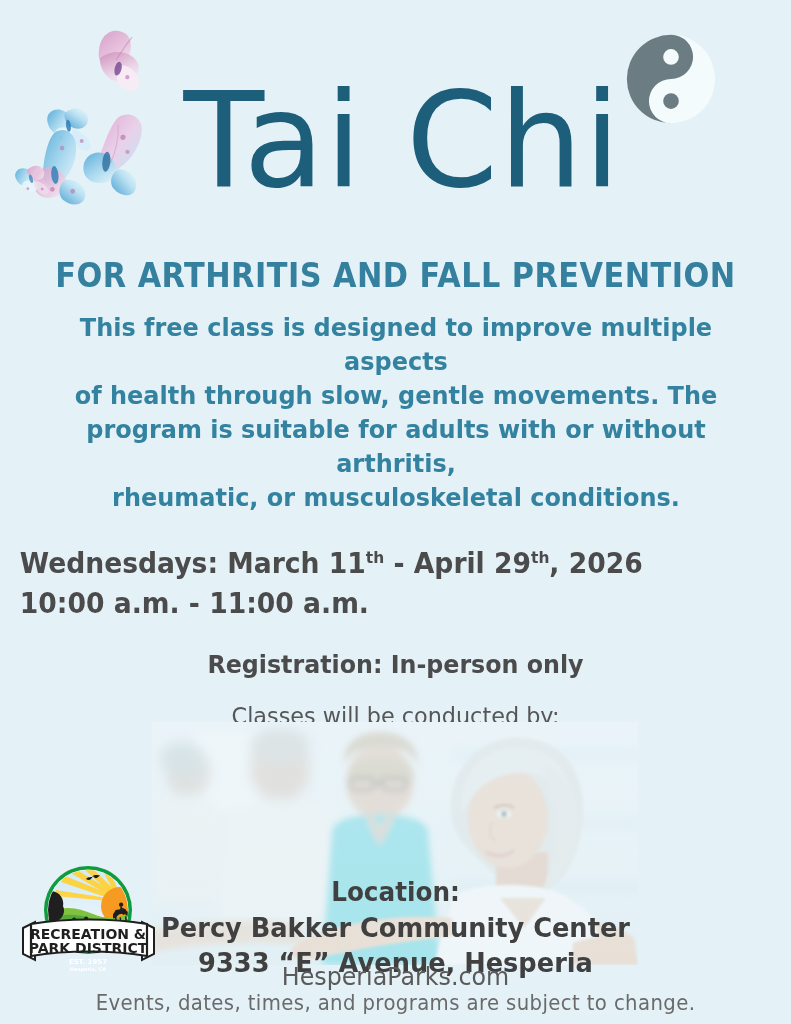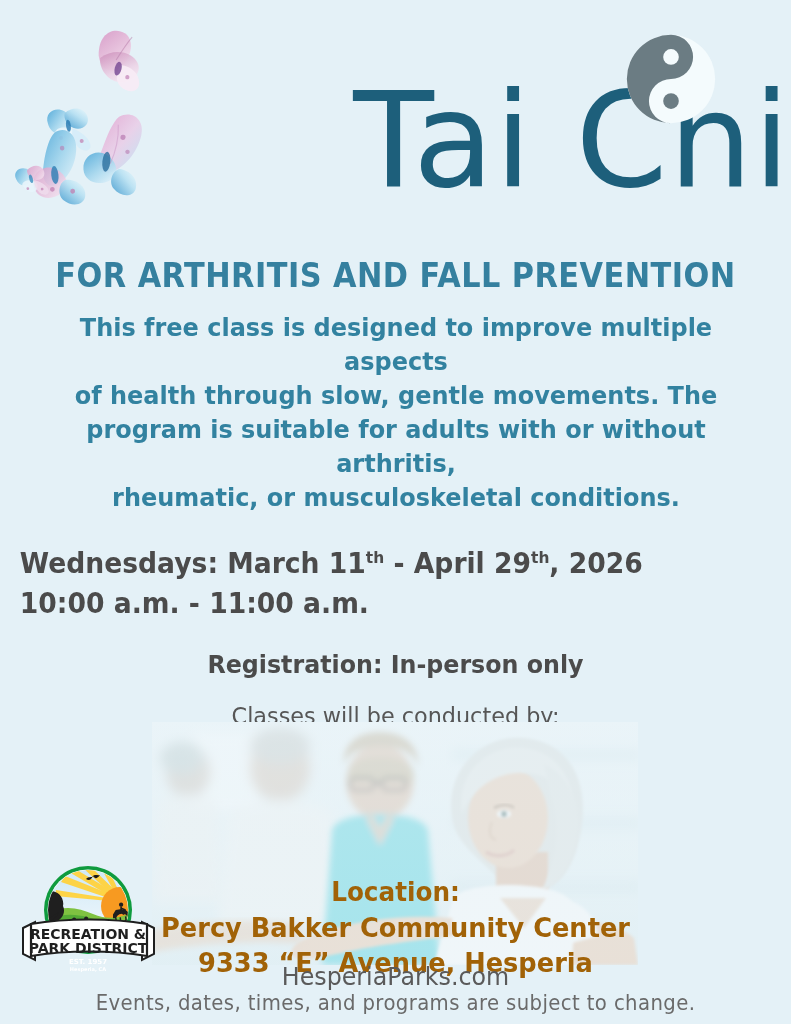--- a/index.html
+++ b/index.html
@@ -23,21 +23,21 @@
 
   .butterflies {
     position:absolute;
     left:8px; top:18px;
     width:180px; height:202px;
   }
 
   .title {
     position:absolute;
     left:0; right:0; top:74px;
-    text-align:right;
+    text-align:center;
     font-family:"DejaVu Sans", sans-serif;
     font-size:132px;
     font-weight:400;
     letter-spacing:1px;
     color:#1d5f7b;
     line-height:1;
     padding-left:14px;
   }
 
   .yinyang {
@@ -120,21 +120,21 @@
     position:absolute; inset:0;
     background:linear-gradient(to bottom, rgba(228,241,247,.58), rgba(228,241,247,.50));
     pointer-events:none;
   }
 
   
   .location {
     position:absolute;
     left:0; right:0; top:876px;
     text-align:center;
-    color:#a16207;
+    color:#404040;
     font-family:"DejaVu Sans", sans-serif;
     font-weight:700;
     z-index:4;
   }
   .loc-title { font-size:26px; line-height:1.3; transform:scaleX(0.95); }
   .loc-l1 { font-size:27px; line-height:1.32; transform:scaleX(0.95); }
   .loc-l2 { font-size:27px; line-height:1.32; transform:scaleX(0.95); }
 
   .website {
     position:absolute;

